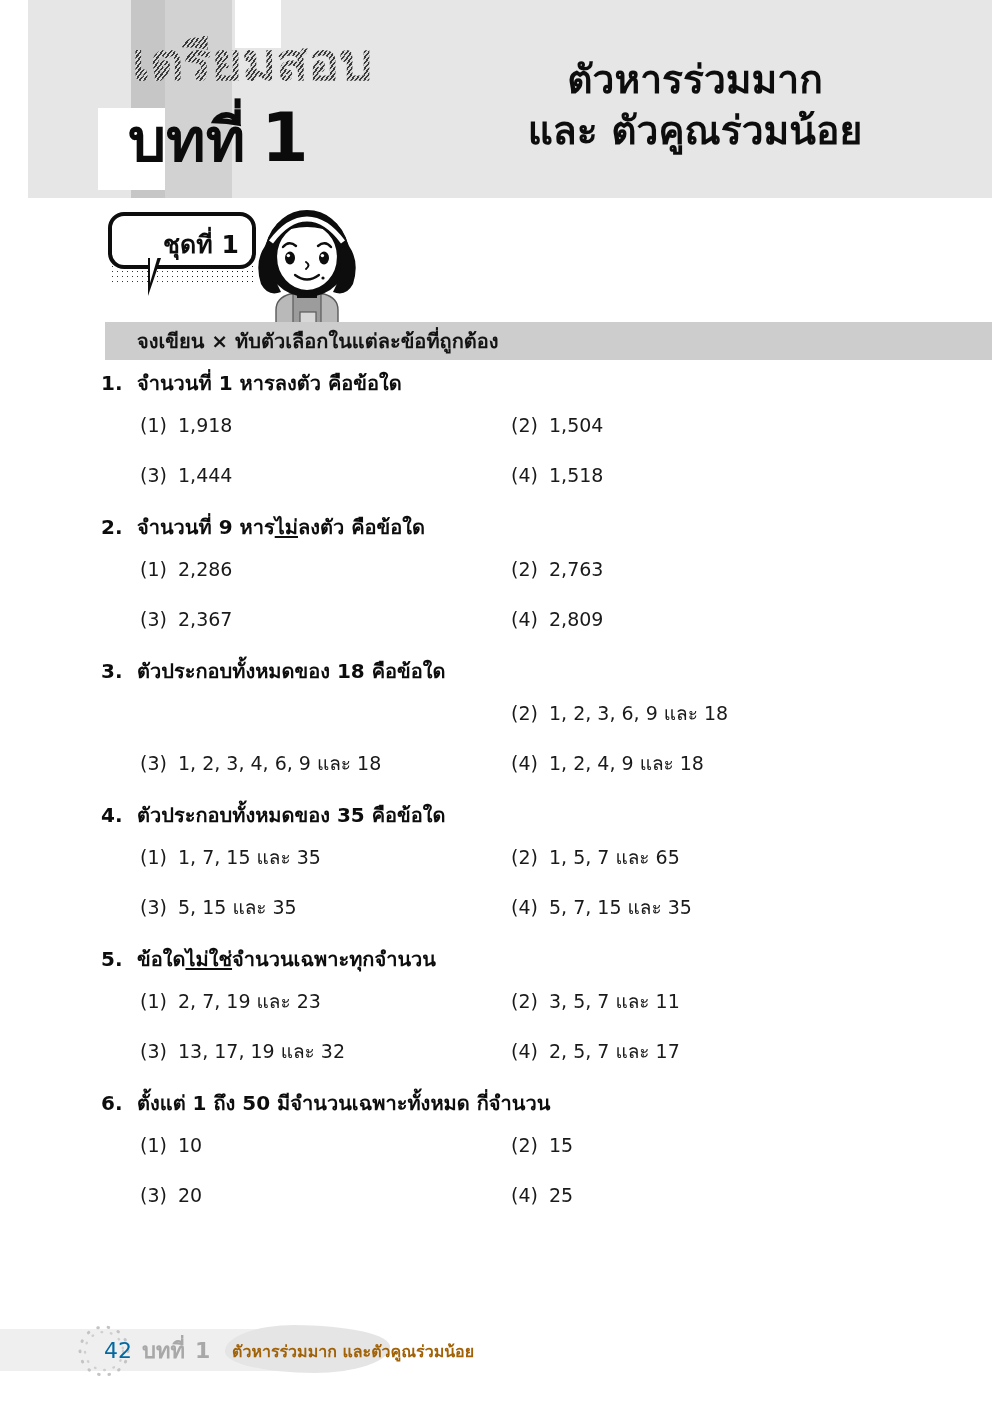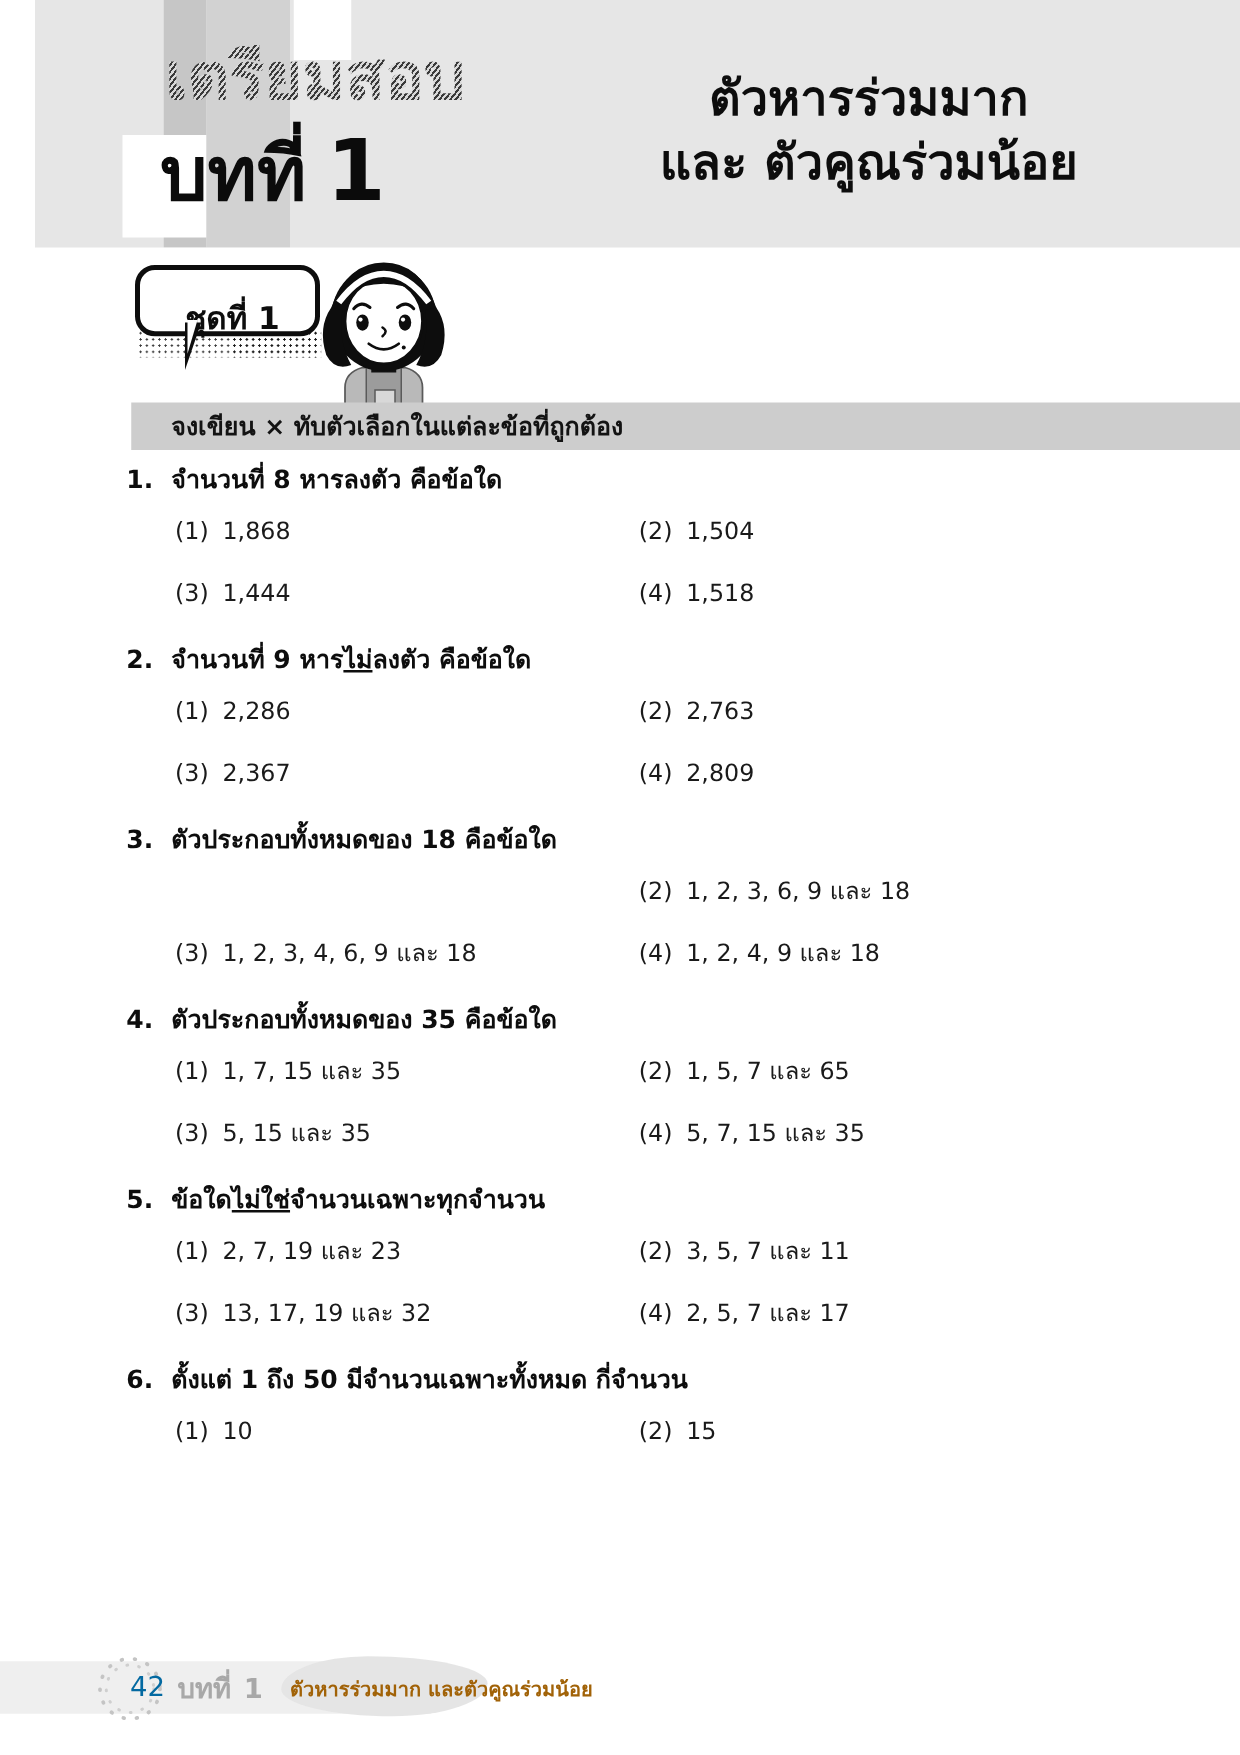--- a/index.html
+++ b/index.html
@@ -100,27 +100,28 @@
     position: absolute;
     left: 108px; top: 14px;
     width: 148px; height: 57px;
     border: 4px solid #0d0d0d;
     border-radius: 16px;
     background: #ffffff;
     box-sizing: border-box;
   }
   .bubble-label {
     position: absolute;
-    left: 0; top: 12px;
+    left: 0; top: 2px;
     width: 148px; height: 53px;
     line-height: 53px;
     text-align: center;
     font-size: 25px;
     font-weight: 700;
     color: #0d0d0d;
+    padding-left: 15px;
   }
   .bubble-tail {
     position: absolute;
     left: 148px; top: 60px;
     width: 0; height: 0;
     border-left: 13px solid #0d0d0d;
     border-right: 22px solid transparent;
     border-top: 0 solid transparent;
     border-bottom: 38px solid transparent;
   }
@@ -331,24 +332,24 @@
 </div>
 
 <div class="instruction-bar">
   <div class="instruction-text">จงเขียน × ทับตัวเลือกในแต่ละข้อที่ถูกต้อง</div>
 </div>
 
 <div class="questions" id="question-list">
     <div class="question">
       <div class="q-head">
         <div class="q-num">1.</div>
-        <div class="q-text"><span>จำนวนที่ 8 หารลงตัว คือข้อใด</span></div>
-      </div>
-      <div class="opt-row">
-        <div class="opt left"><span class="mark">(1)</span><span>1,868</span></div>
+        <div class="q-text"><span>จำนวนที่ 1 หารลงตัว คือข้อใด</span></div>
+      </div>
+      <div class="opt-row">
+        <div class="opt left"><span class="mark">(1)</span><span>1,918</span></div>
         <div class="opt right"><span class="mark">(2)</span><span>1,504</span></div>
       </div>
       <div class="opt-row">
         <div class="opt left"><span class="mark">(3)</span><span>1,444</span></div>
         <div class="opt right"><span class="mark">(4)</span><span>1,518</span></div>
       </div>
     </div>
     <div class="question">
       <div class="q-head">
         <div class="q-num">2.</div>
@@ -405,20 +406,24 @@
       </div>
     </div>
     <div class="question">
       <div class="q-head">
         <div class="q-num">6.</div>
         <div class="q-text"><span>ตั้งแต่ 1 ถึง 50 มีจำนวนเฉพาะทั้งหมด กี่จำนวน</span></div>
       </div>
       <div class="opt-row">
         <div class="opt left"><span class="mark">(1)</span><span>10</span></div>
         <div class="opt right"><span class="mark">(2)</span><span>15</span></div>
+      </div>
+      <div class="opt-row">
+        <div class="opt left"><span class="mark">(3)</span><span>20</span></div>
+        <div class="opt right"><span class="mark">(4)</span><span>25</span></div>
       </div>
     </div>
   </div>
 
 <div class="footer">
   <div class="footer-band"></div>
   <div class="footer-smudge"></div>
   <svg class="page-circle" viewBox="0 0 56 56">
     <circle cx="28" cy="28" r="24" fill="none" stroke="#c4c4c4" stroke-width="3" stroke-linecap="round" stroke-dasharray="0.6 10"></circle>
     <circle cx="28" cy="28" r="19" fill="none" stroke="#cfcfcf" stroke-width="2.4" stroke-linecap="round" stroke-dasharray="0.6 9"></circle>

